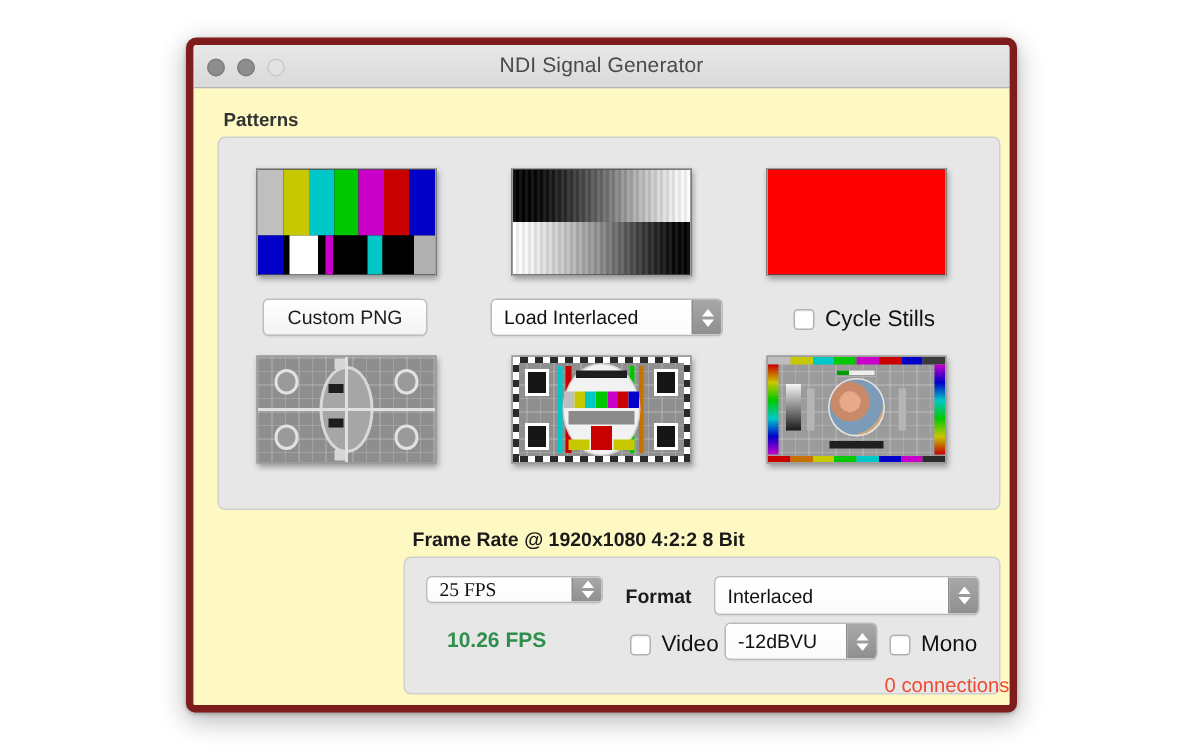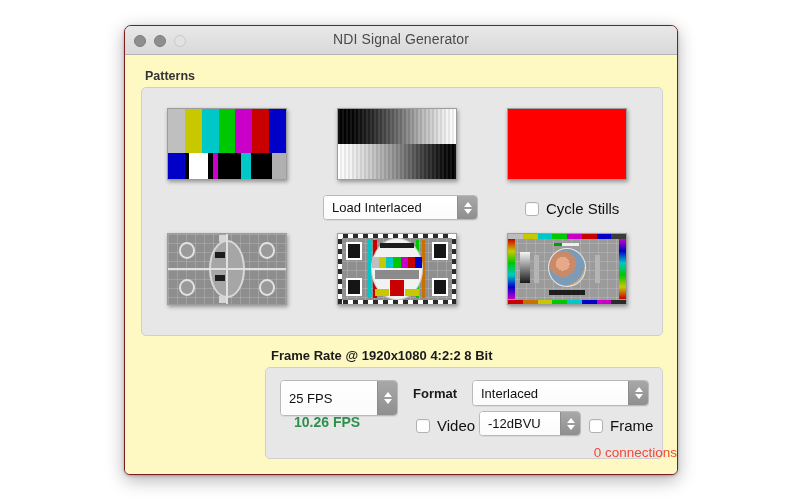--- a/index.html
+++ b/index.html
@@ -14,21 +14,21 @@
 
   
   .window {
     position: absolute;
     left: 124px; top: 25px;
     width: 554px; height: 450px;
     background: #ececec;
     border-radius: 7px 7px 6px 6px;
     box-shadow: 0 5px 18px rgba(0,0,0,0.30), 0 1px 3px rgba(0,0,0,0.25);
     overflow: hidden;
-    border: 1px solid #7f1d1d;
+    border: 5px solid #7f1d1d;
   }
   .titlebar {
     position: relative;
     height: 29px;
     background: linear-gradient(to bottom, #e8e8e8 0%, #d9d9d9 100%);
     border-bottom: 1px solid #b3b3b3;
   }
   .title {
     position: absolute; left: 0; right: 0; top: 5px;
     text-align: center;
@@ -208,20 +208,21 @@
           <div class="r1"></div>
           <div class="r2"></div>
           <div class="stripes"></div>
         </div>
       </div>
 
       <div class="thumb" style="left:382px; top:53px; width:120px; height:72px;">
         <div class="flat" style="background:#ff0000"></div>
       </div>
 
+      <div class="btn" style="left:46px; top:140px; width:110px; height:25px;">Custom PNG</div>
 
       <div class="combo" style="left:198px; top:140px; width:155px; height:25px;">
         <div class="val">Load Interlaced</div>
         <div class="stepper">
           <span class="chev up"></span>
           <span class="chev down"></span>
         </div>
       </div>
 
       <div class="checkrow" style="left:400px; top:145px;">
@@ -320,21 +321,21 @@
           <div style="position:absolute; left:35%; top:80%; width:30%; height:7%; background:#1f1f1f;"></div>
           <div style="position:absolute; left:22%; top:30%; width:4%; height:40%; background:#b5b5b5;"></div>
           <div style="position:absolute; left:74%; top:30%; width:4%; height:40%; background:#b5b5b5;"></div>
         </div>
       </div>
 
       <div class="statictext" style="left:146px; top:293px; font-weight:bold;">Frame Rate @ 1920x1080 4:2:2 8 Bit</div>
 
       <div class="groupbox" style="left:140px; top:312px; width:398px; height:92px;"></div>
 
-      <div class="combo" style="left:155px; top:325px; width:118px; height:36px;">
+      <div class="combo" style="left:155px; top:325px; width:118px; height:18px;font-family:Liberation Serif, serif;">
         <div class="val">25 FPS</div>
         <div class="stepper">
           <span class="chev up"></span>
           <span class="chev down"></span>
         </div>
       </div>
 
       <div class="statictext" style="left:288px; top:331px; font-weight:bold;">Format</div>
 
       <div class="combo" style="left:347px; top:325px; width:177px; height:26px;">
@@ -355,21 +356,21 @@
       <div class="combo" style="left:354px; top:356px; width:102px; height:25px;">
         <div class="val">-12dBVU</div>
         <div class="stepper">
           <span class="chev up"></span>
           <span class="chev down"></span>
         </div>
       </div>
 
       <div class="checkrow" style="left:464px; top:362px;">
         <div class="checkbox"></div>
-        <div class="checklabel">Frame</div>
+        <div class="checklabel">Mono</div>
       </div>
 
       <div class="conn" style="left:0; right:0; top:390px; text-align:right; padding-left:140px;">0 connections</div>
 
 
     </div>
   </div>
 </div>
 
 </body></html>

